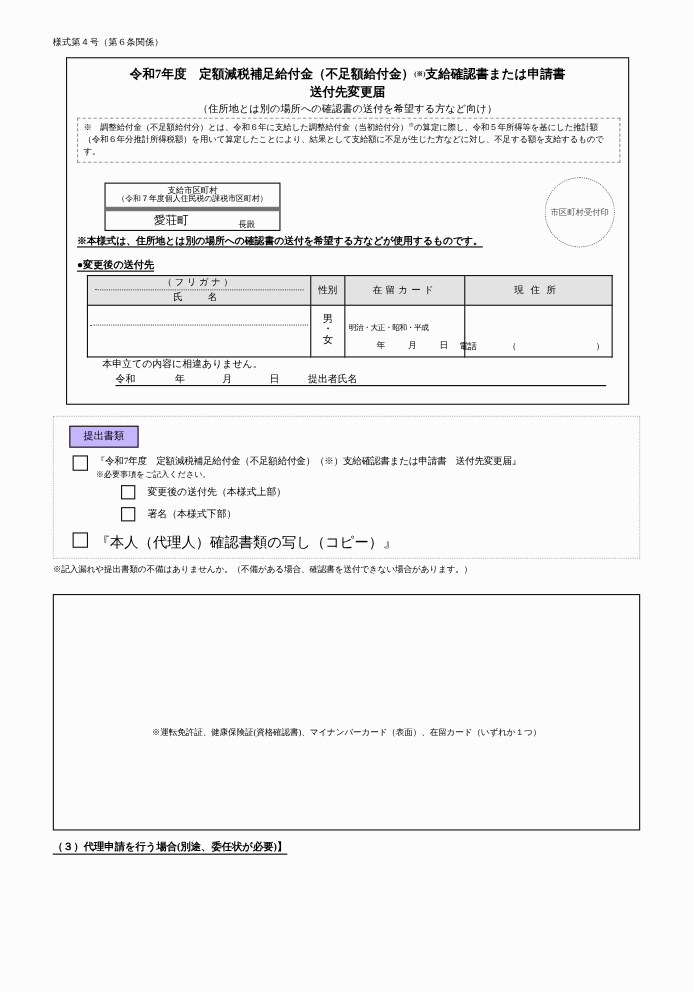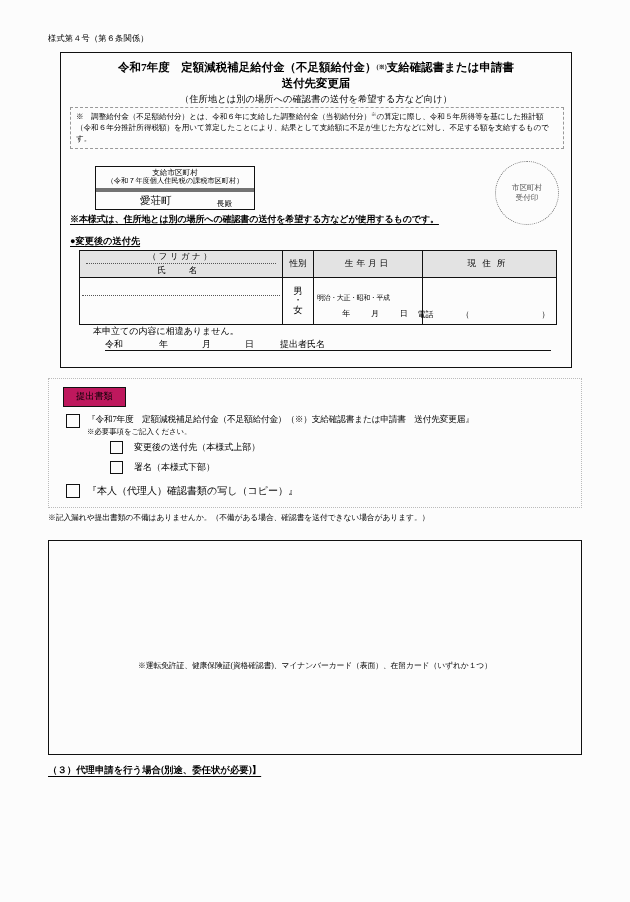--- a/index.html
+++ b/index.html
@@ -132,21 +132,21 @@
   
   .seal {
     position: absolute;
     right: 12px;
     top: 108px;
     width: 62px;
     height: 62px;
     border: 1px dotted #777;
     border-radius: 50%;
     display: flex;
-    flex-direction: column;
+    flex-direction: row;
     align-items: center;
     justify-content: center;
     color: #555;
     font-size: 7.6px;
     line-height: 1.35;
   }
 
   
   .style-note {
     position: absolute;
@@ -284,21 +284,21 @@
     box-sizing: border-box;
     border: 1px dotted #bbb;
   }
   .docs-title {
     position: absolute;
     left: 14px;
     top: 8px;
     border: 1px solid #111;
     padding: 2px 12px 3px 12px;
     font-size: 9.2px;
-    background: #be185d;
+    background: #c4b5fd;
   }
   .chk {
     position: absolute;
     width: 14px;
     height: 14px;
     border: 1.2px solid #111;
     background: #fcfcfc;
     box-sizing: border-box;
   }
   .chk-sm {
@@ -336,21 +336,21 @@
     position: absolute;
     left: 85px;
     top: 82px;
     font-size: 9px;
   }
   .docs-item2-box { left: 17px; top: 105px; }
   .docs-item2-text {
     position: absolute;
     left: 38px;
     top: 105px;
-    font-size: 10px;
+    font-size: 13px;
     text-align: right;
   }
 
   .docs-footnote {
     position: absolute;
     left: 48px;
     top: 512px;
     font-size: 7.8px;
     letter-spacing: -0.1px;
   }
@@ -451,21 +451,21 @@
 
     <table class="app-table">
       <thead>
         <tr>
           <td style="width:202px;">
             <span class="hd-furigana">（フリガナ）</span>
             <span class="hd-sep"></span>
             <span class="hd-name">氏　名</span>
           </td>
           <td style="width:30px;"><span>性別</span></td>
-          <td style="width:108px;"><span class="hd-spaced">生年月日</span></td>
+          <td style="width:108px;"><span class="hd-spaced">在留カード</span></td>
           <td><span class="hd-spaced2">現住所</span></td>
         </tr>
       </thead>
       <tbody>
         <tr class="body-row">
           <td class="cell-name">
             <span class="dotline"></span>
           </td>
           <td class="cell-sex">
             <span>男</span>

